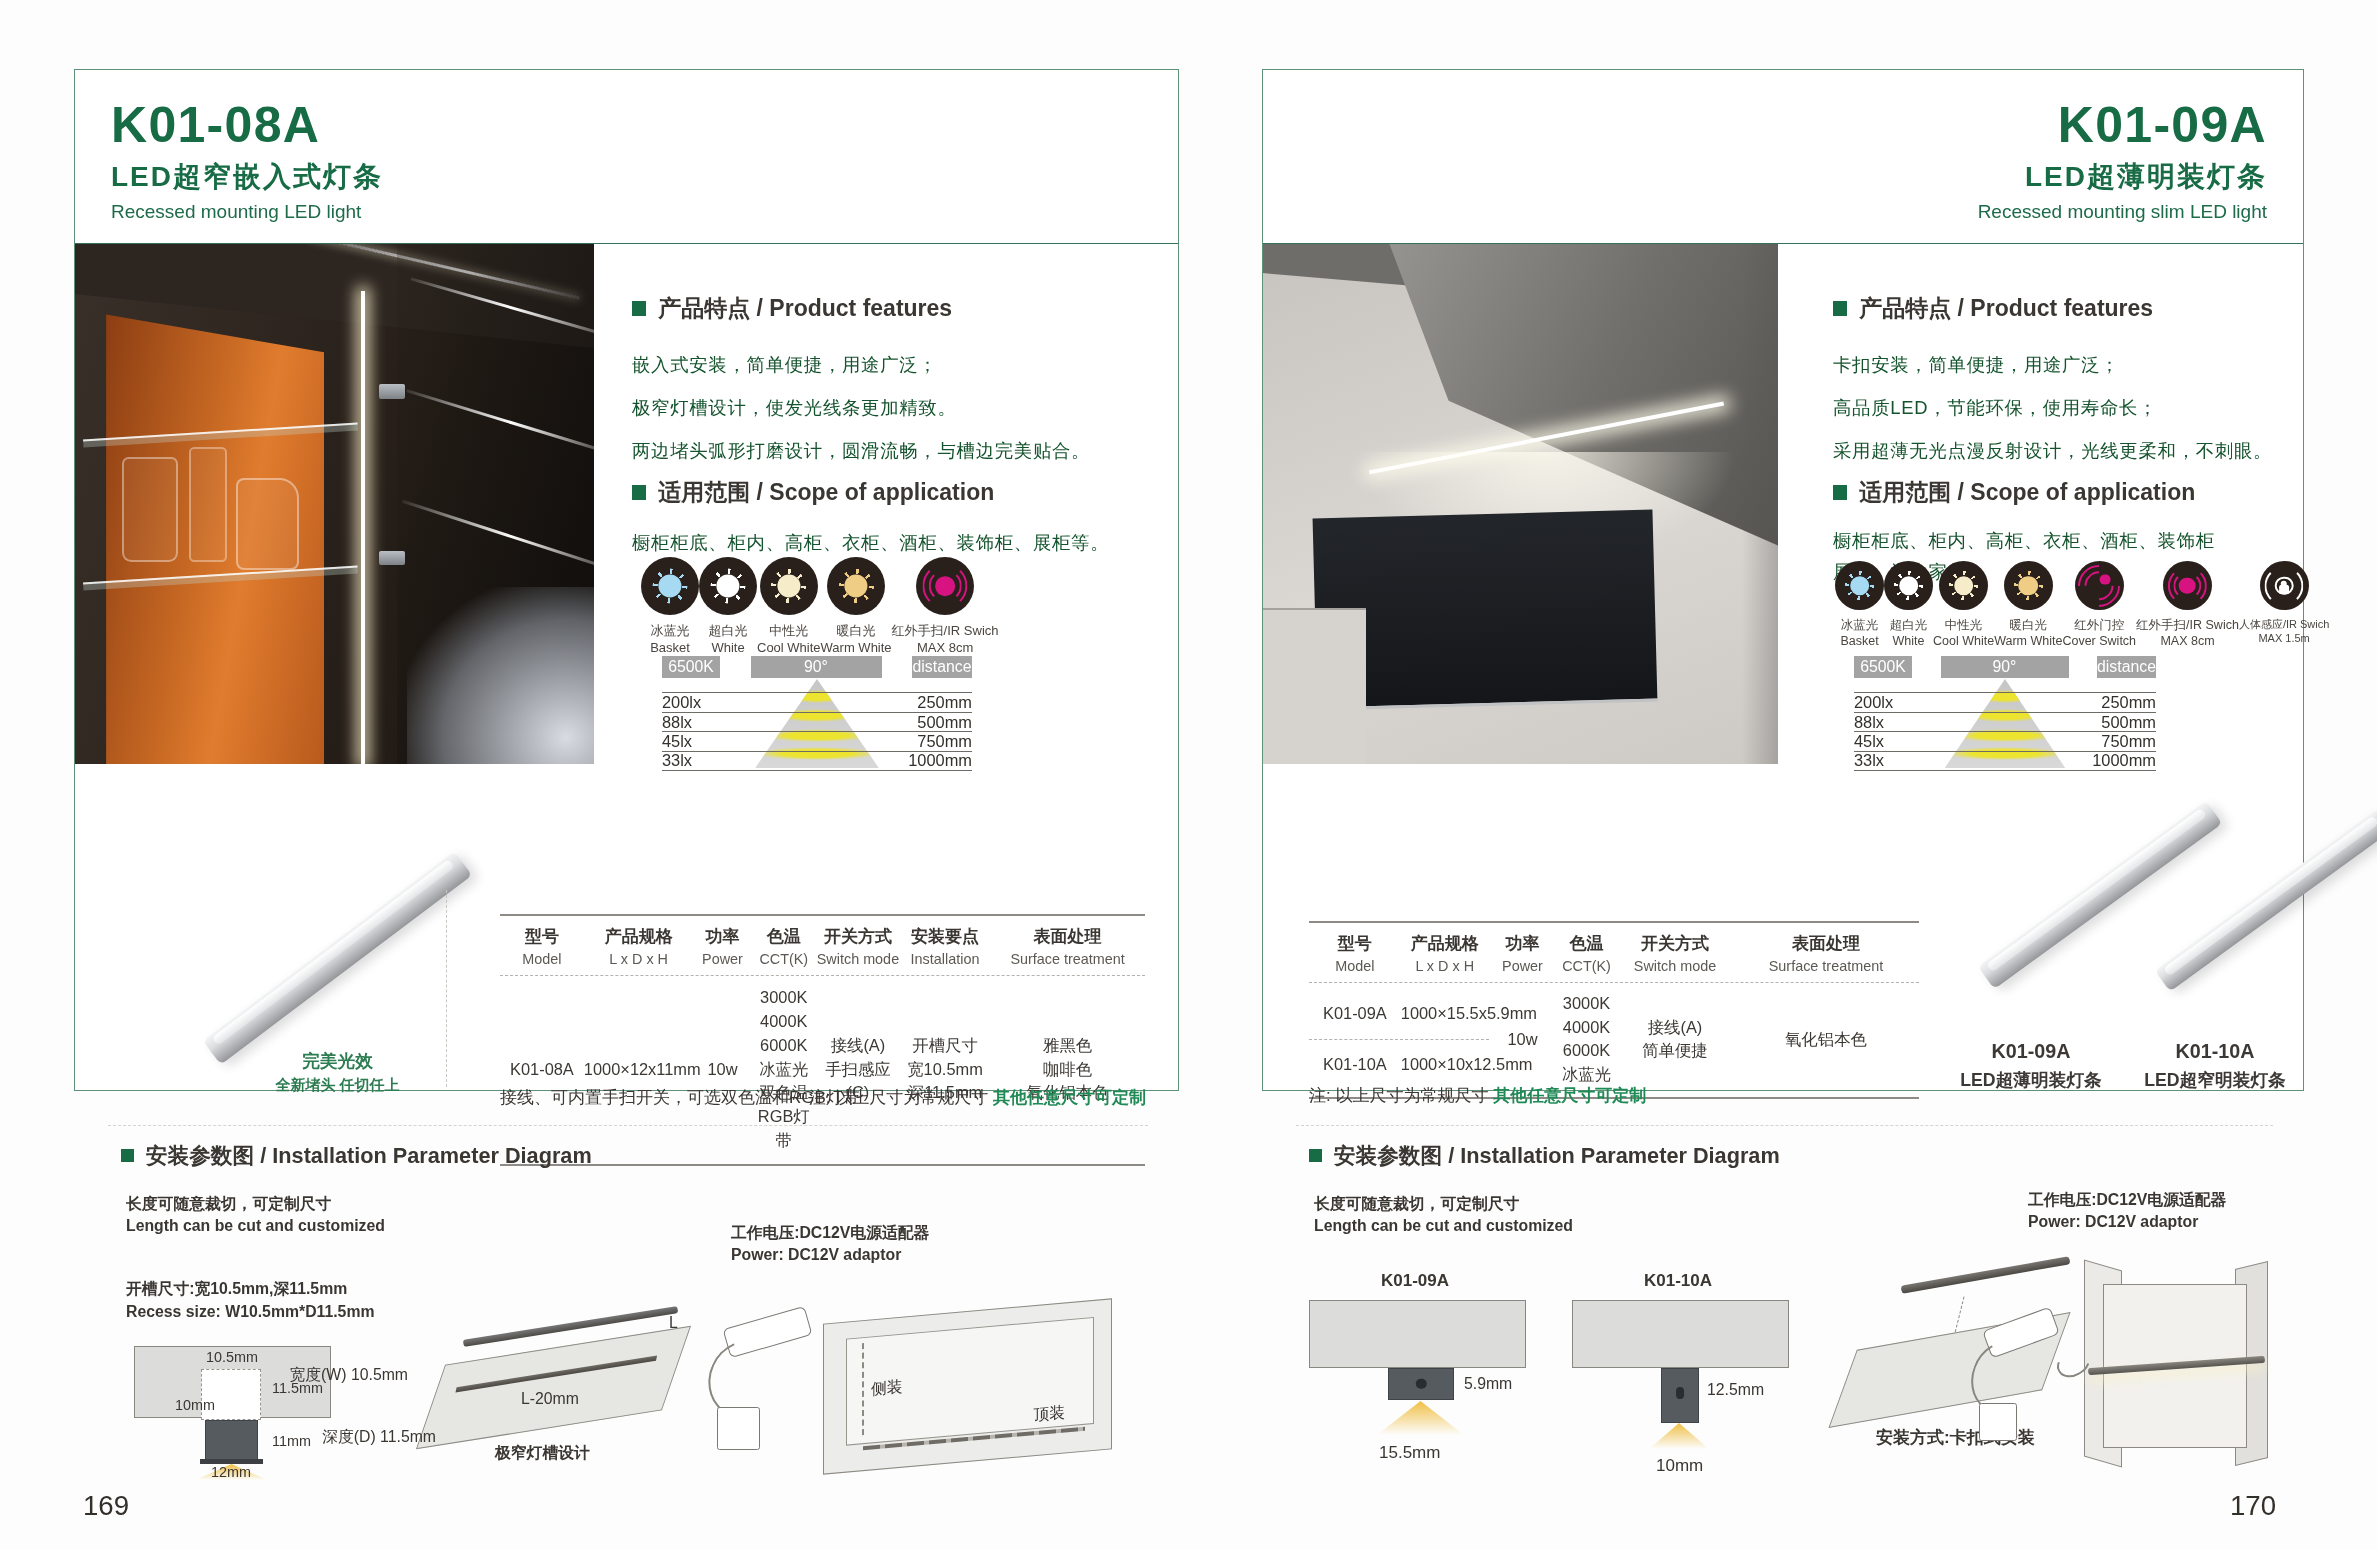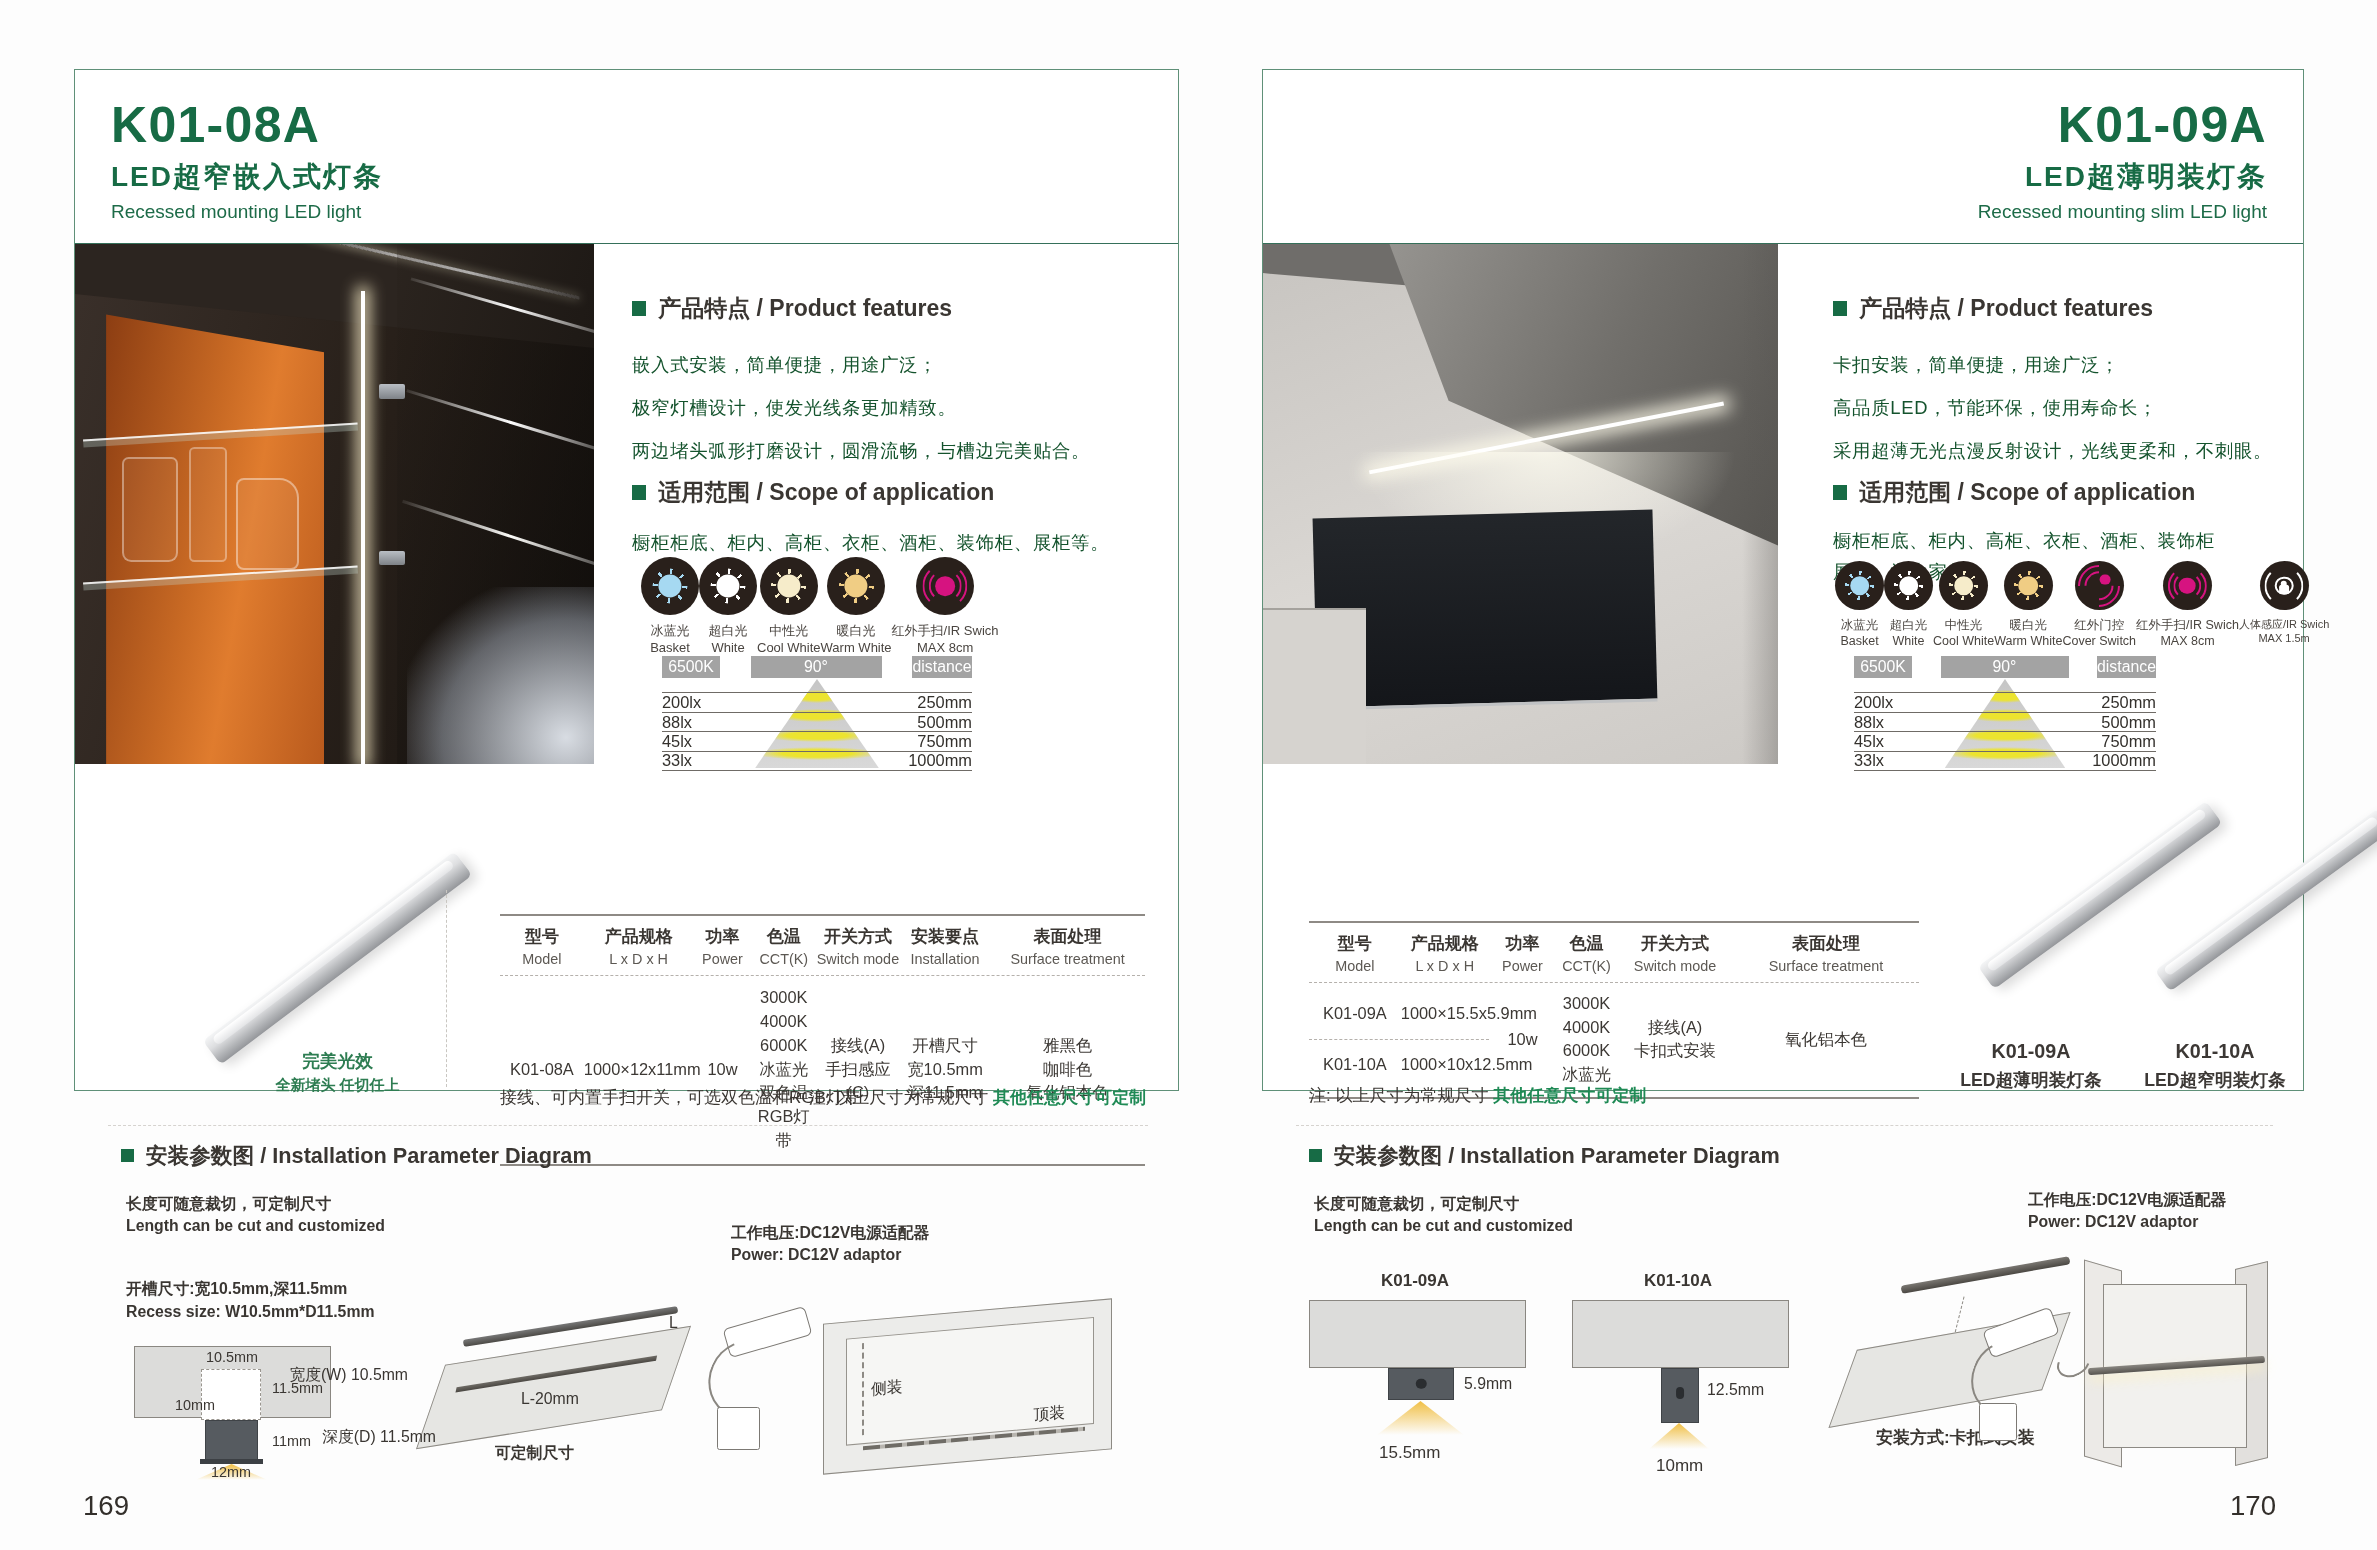--- a/index.html
+++ b/index.html
@@ -276,21 +276,21 @@
 
   <div class="abs" style="left:341px;top:1227px;width:289px;height:164px">
     <div class="abs" style="left:46px;top:26px;width:217px;height:6.6px;background:linear-gradient(180deg,#777,#4c4a46);transform:rotate(-9deg);border-radius:2.6px"></div>
     <div class="boardp abs" style="left:13px;top:51px;width:249px;height:79px;transform:rotate(-9deg) skewX(-28deg)">
       <span class="groove" style="left:8%;right:10%;top:30%;transform:skewX(8deg)"></span>
     </div>
     <div class="abs dim" style="left:253px;top:17px">L</div>
     <div class="abs dim" style="left:-159px;top:68px;width:151px;text-align:right">宽度(W) 10.5mm</div>
     <div class="abs dim" style="left:105px;top:93px">L-20mm</div>
     <div class="abs dim" style="left:-131px;top:130px;width:151px;text-align:right">深度(D) 11.5mm</div>
-    <div class="abs dim" style="left:79px;top:146px;font-weight:bold">可定制尺寸</div>
+    <div class="abs dim" style="left:79px;top:146px;font-weight:bold">极窄灯槽设计</div>
   </div>
 
   <div class="abs dim" style="left:656px;top:1153px;font-weight:bold">工作电压:DC12V电源适配器</div>
   <div class="abs dim" style="left:656px;top:1176px;font-weight:bold">Power: DC12V adaptor</div>
   <div class="abs" style="left:630px;top:1221px;width:446px;height:184px">
     <div class="adap abs" style="left:19.7px;top:26px;width:85px;height:30px;transform:rotate(-16deg)"></div>
     <div class="cord abs" style="left:3.9px;top:49px;width:72px;height:79px;transform:rotate(24deg)"></div>
     <div class="adap abs" style="left:11.8px;top:116px;width:43px;height:43px;border-radius:2.6px"></div>
     <div class="boardp abs" style="left:118px;top:19.7px;width:289px;height:151px;transform:skewY(-5deg);background:#ececea">
       <div class="abs" style="left:22px;top:15.8px;right:17px;bottom:26px;background:#f6f6f4;border:1.3px solid #97948e"></div>
@@ -468,21 +468,21 @@
       </div>
       <div class="cellline">10w</div>
       <div>
         <div class="cellline">3000K</div>
         <div class="cellline">4000K</div>
         <div class="cellline">6000K</div>
         <div class="cellline">冰蓝光</div>
       </div>
       <div>
         <div class="cellline">接线(A)</div>
-        <div class="cellline">卡扣式安装</div>
+        <div class="cellline">简单便捷</div>
       </div>
       <div class="cellline">氧化铝本色</div>
     </div>
   </div>
   <div class="note abs" style="left:46px;top:1014px">
     <span>注: 以上尺寸为常规尺寸 </span><span class="gnote">其他任意尺寸可定制</span>
   </div>
 
   <div class="bar3d" style="left:696px;top:811px;width:282px;height:27.6px;transform:rotate(-36deg)">
       <span class="diff"></span>

